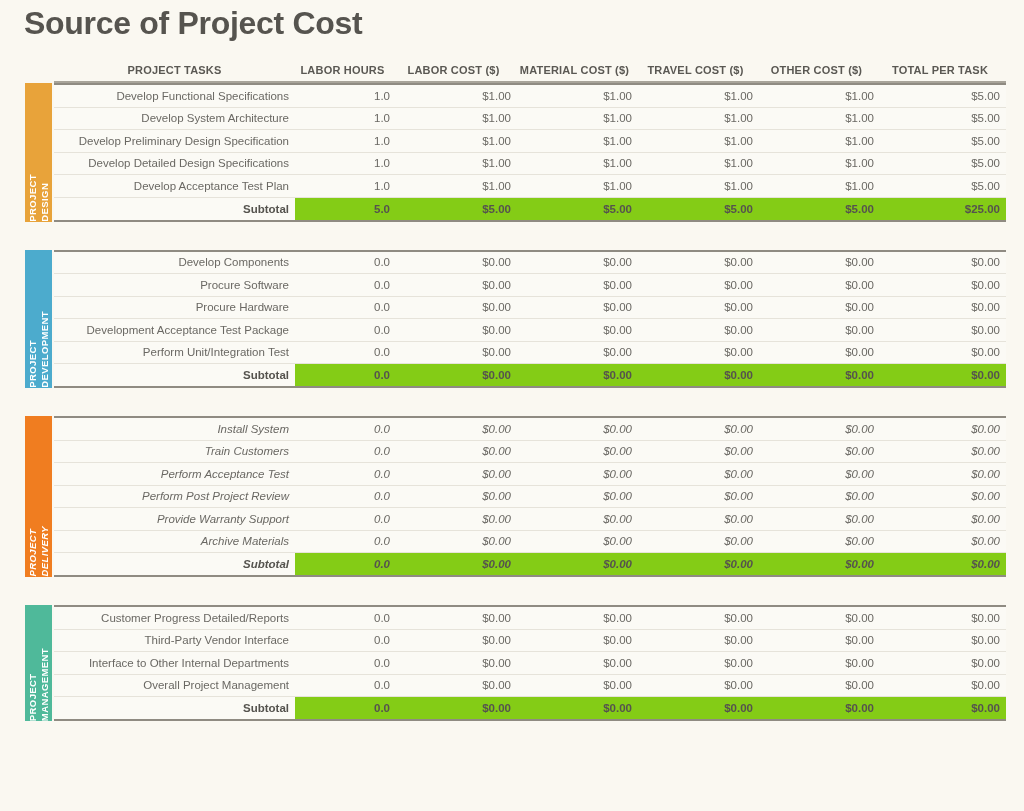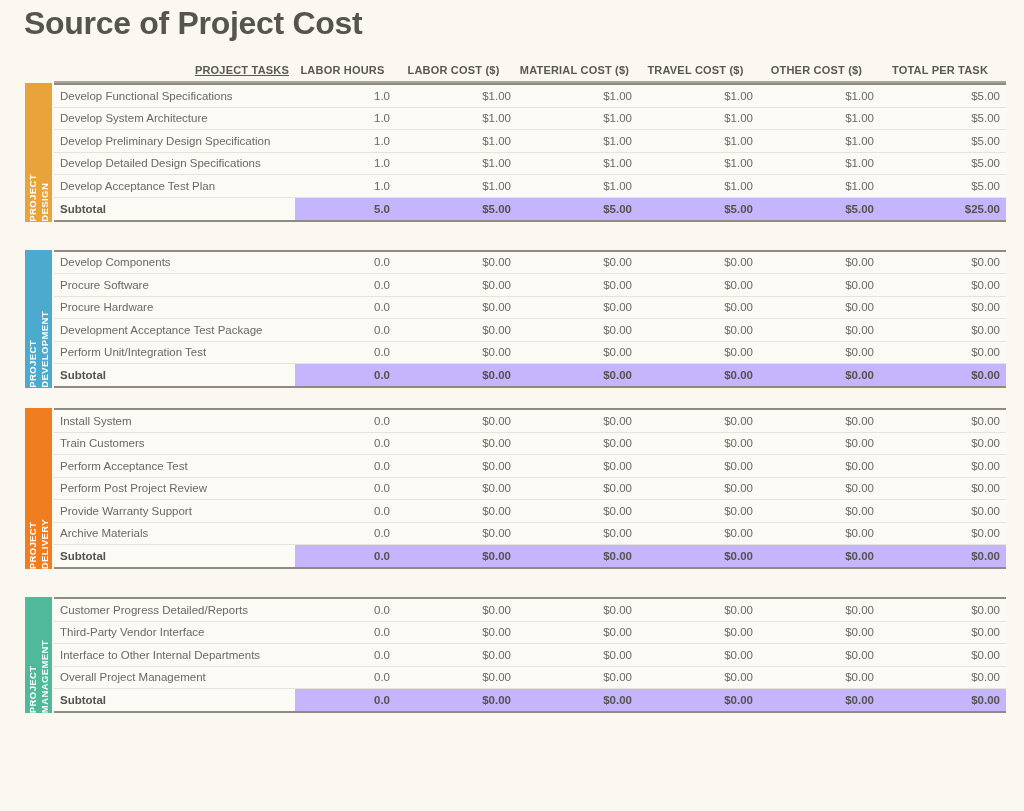--- a/index.html
+++ b/index.html
@@ -59,23 +59,22 @@
     color: #5a5853;
     letter-spacing: 0.2px;
     padding: 0 6px 5px 0;
     text-align: center;
     vertical-align: bottom;
     border-bottom: 2px solid #a8a49a;
     background: #faf8f1;
     white-space: nowrap;
   }
   thead th.task-head {
-    text-align: right;
+    text-align: center;
     padding-left: 6px;
-    text-decoration: underline;
   }
 
   
   .section {
     position: relative;
     margin-top: 0;
   }
 
   .section-body {
     position: relative;
@@ -94,31 +93,31 @@
   table.sec td {
     font-size: 11.5px;
     color: #6a6863;
     padding: 0 6px 0 0;
     height: 21.5px;
     text-align: right;
     white-space: nowrap;
     border-bottom: 1px solid #e6e3da;
   }
   table.sec td.task {
-    text-align: left;
+    text-align: right;
     padding-left: 6px;
     color: #6a6863;
   }
   table.sec tr:last-child td { border-bottom: none; }
 
   
   table.sec tr.subtotal td {
     font-weight: bold;
     color: #55534e;
-    background: #c4b5fd;
+    background: #84cc16;
     border-top: 1px solid #cfc9b6;
     border-bottom: none;
     height: 22px;
   }
   table.sec tr.subtotal td.task {
     background: #fbfaf5;
   }
 
   
   .tab {
@@ -325,21 +324,21 @@
                   <td>$0.00</td>
                   <td>$0.00</td>
                   <td>$0.00</td>
                   <td>$0.00</td>
                   <td>$0.00</td>
                 </tr>
               </tbody>
             </table>
           </div>
         </div>
-        <div class="section" style="margin-top: 20px;">
+        <div class="section" style="margin-top: 28px; font-style: italic;">
           <div class="section-body">
             <div class="tab" style="background: rgb(240, 125, 32);">
               <div class="tab-text">
                 <div>PROJECT</div>
                 <div>DELIVERY</div>
               </div>
             </div>
             <table class="sec">
               <colgroup>
                 <col class="c-task">

